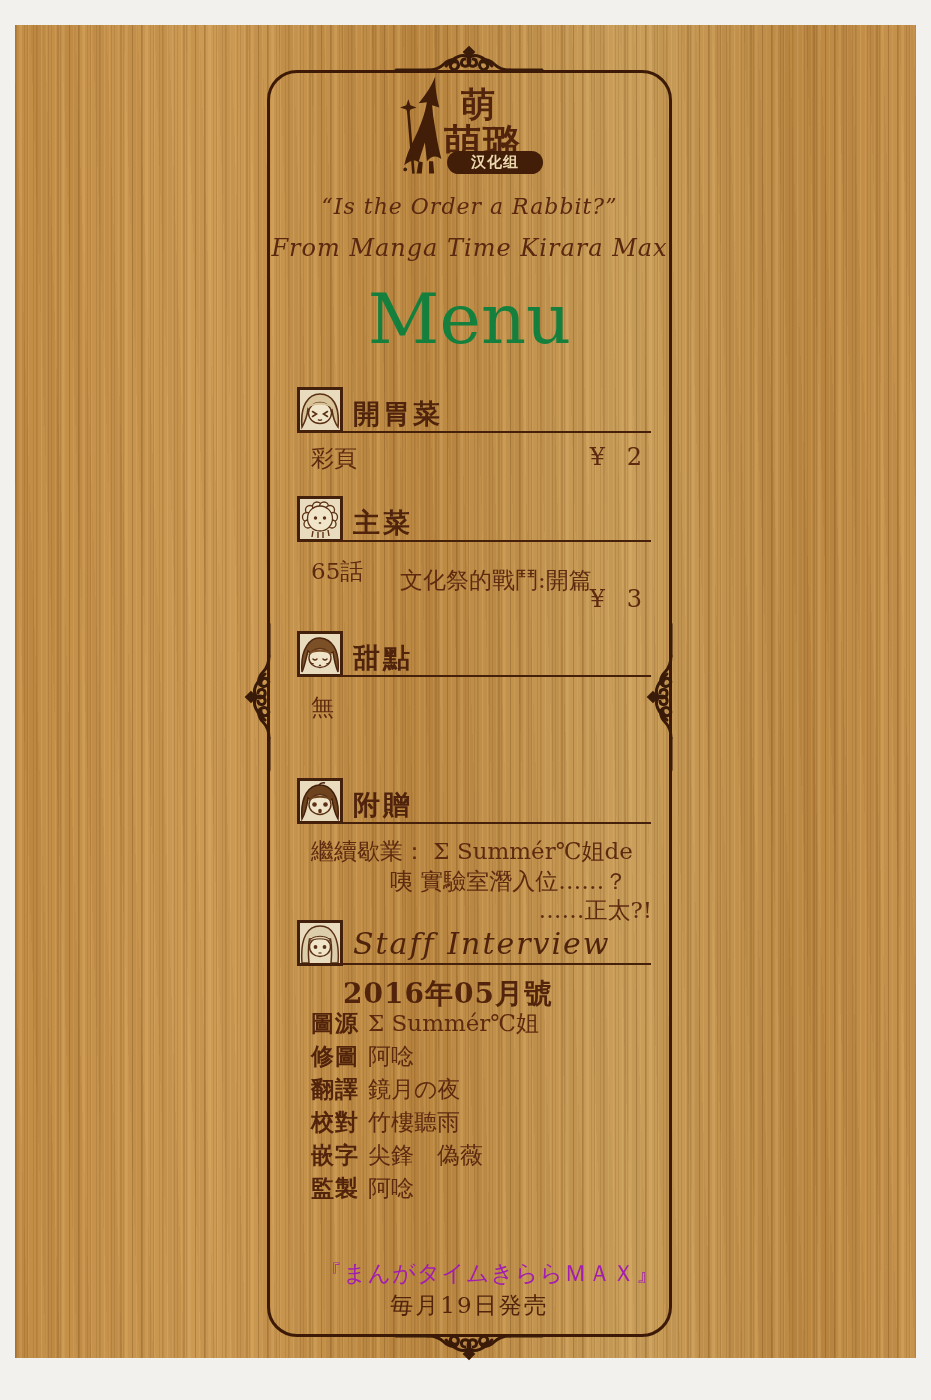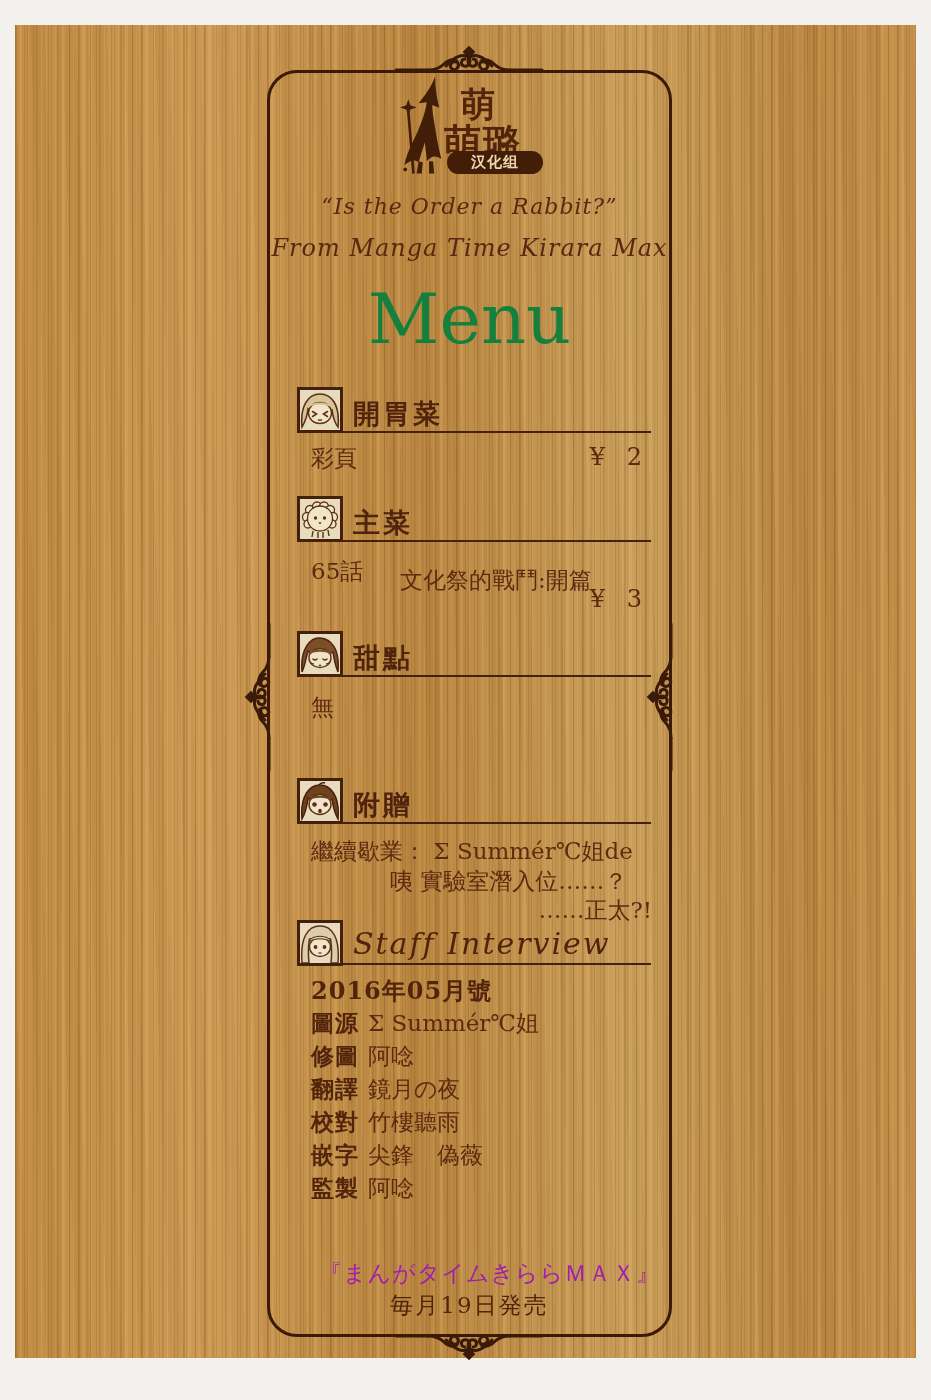--- a/index.html
+++ b/index.html
@@ -43,21 +43,21 @@
   .sec-title{position:absolute;left:353px;font-size:27px;font-weight:700;color:#4f230c;letter-spacing:3px;}
   .t1{top:396px}.t2{top:505px}.t3{top:640px}.t4{top:787px}
   .t5{top:926px;font-weight:400;font-style:italic;font-size:30px;letter-spacing:2px;}
 
   .sec-rule{position:absolute;left:297px;width:354px;height:2px;background:#45200a;}
   .r1{top:431px}.r2{top:540px}.r3{top:675px}.r4{top:822px}.r5{top:963px}
 
   .row{position:absolute;font-size:23px;color:#5d2a10;}
   .price{position:absolute;left:520px;width:122px;text-align:right;font-size:24px;color:#5d2a10;word-spacing:14px;}
 
-  .issue{position:absolute;left:311px;top:975px;font-size:24px;font-weight:700;color:#53240c;letter-spacing:1px;}
+  .issue{position:absolute;left:311px;top:975px;font-size:28px;font-weight:700;color:#53240c;letter-spacing:1px;padding-left:32px;}
   .credit-role{position:absolute;left:311px;font-size:23px;font-weight:700;color:#53240c;letter-spacing:1px;}
   .credit-name{position:absolute;left:368px;font-size:23px;color:#5d2a10;}
   .cr0{top:1008px}.cr1{top:1041px}.cr2{top:1074px}.cr3{top:1107px}.cr4{top:1140px}.cr5{top:1173px}
 
   .footer-1{top:1258px;font-size:23px;color:#a21caf;letter-spacing:1px;padding-left:20px;}
   .footer-2{top:1290px;font-size:23px;color:#53240c;letter-spacing:2px;}
 </style>
 </head>
 <body>
 

